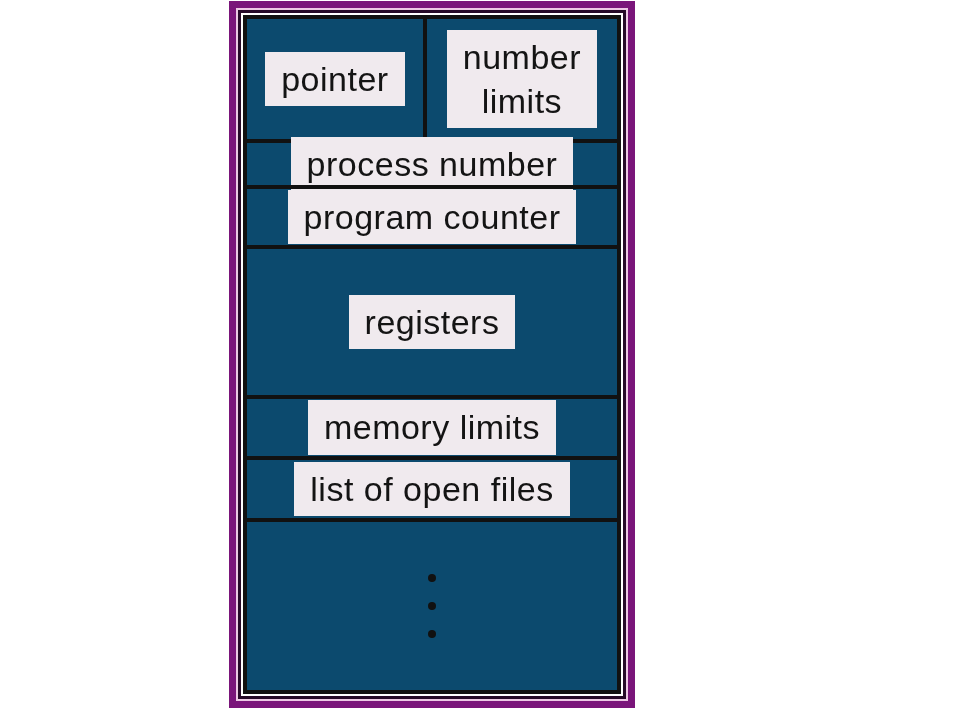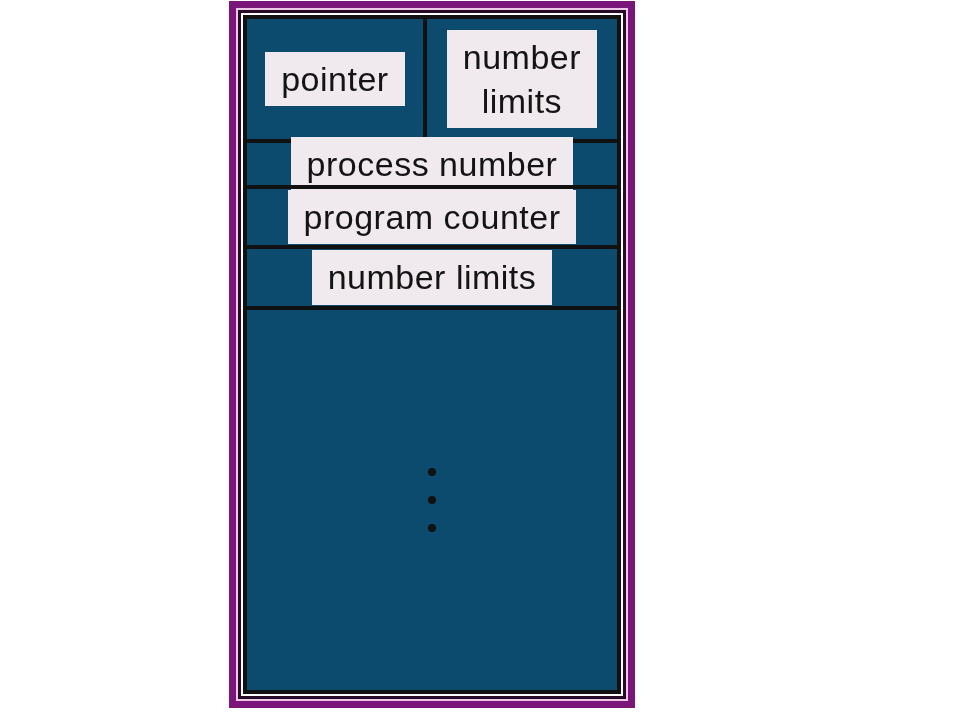--- a/index.html
+++ b/index.html
@@ -116,25 +116,31 @@
           </div>
 
           <div class="row r2">
             <span class="hl">process number</span>
           </div>
 
           <div class="row r3">
             <span class="hl">program counter</span>
           </div>
 
+          <div class="row r4">
+            <span class="hl">registers</span>
+          </div>
 
           <div class="row r5">
-            <span class="hl">number limits</span>
+            <span class="hl">memory limits</span>
           </div>
 
+          <div class="row r6">
+            <span class="hl">list of open files</span>
+          </div>
 
           <div class="row r7">
             <span class="dot"></span>
             <span class="dot"></span>
             <span class="dot"></span>
           </div>
 
         </div>
 
       </div>

